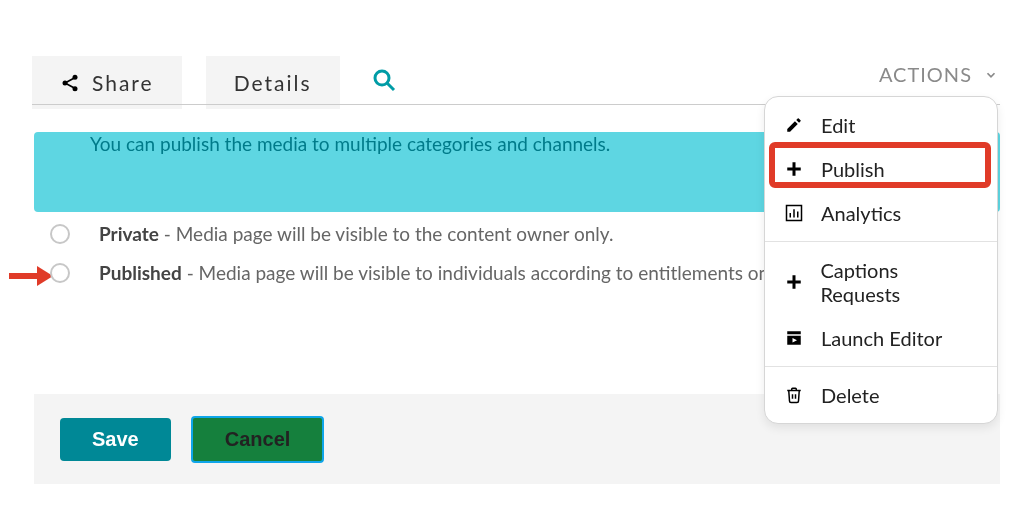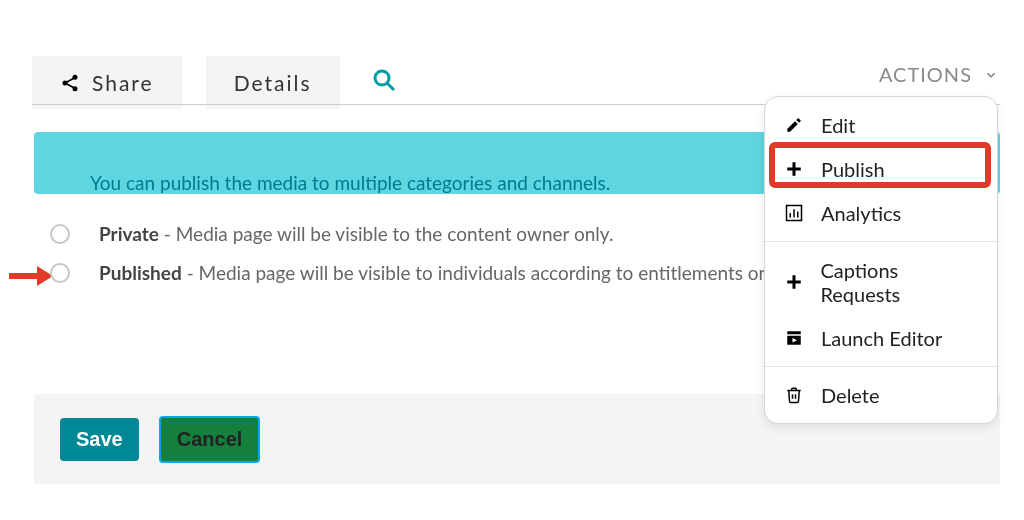--- a/index.html
+++ b/index.html
@@ -57,24 +57,24 @@
     left: 32px; right: 24px;
     top: 104px;
     height: 1px;
     background: #ccc;
   }
   
   .notice {
     position: absolute;
     left: 34px; right: 24px;
     top: 132px;
-    height: 62px;
+    height: 80px;
     background: #5ed6e2;
     display: flex;
-    align-items: flex-end;
+    align-items: flex-start;
     padding-left: 56px;
     color: #007b8a;
     font-size: 19px;
     border-radius: 4px;
     overflow: hidden;
   }
   
   .radios {
     position: absolute;
     left: 50px; top: 222px;
@@ -123,21 +123,21 @@
     bottom: 36px;
     top: 394px;
     background: #f4f4f4;
     display: flex;
     align-items: center;
     padding-left: 26px;
     gap: 20px;
   }
   .btn {
     font-size: 20px;
-    padding: 10px 16px;
+    padding: 10px 32px;
     border-radius: 4px;
     cursor: pointer;
     font-weight: 700;
   }
   .btn-primary {
     background: #008896;
     color: #fff;
     border: none;
   }
   .btn-secondary {

